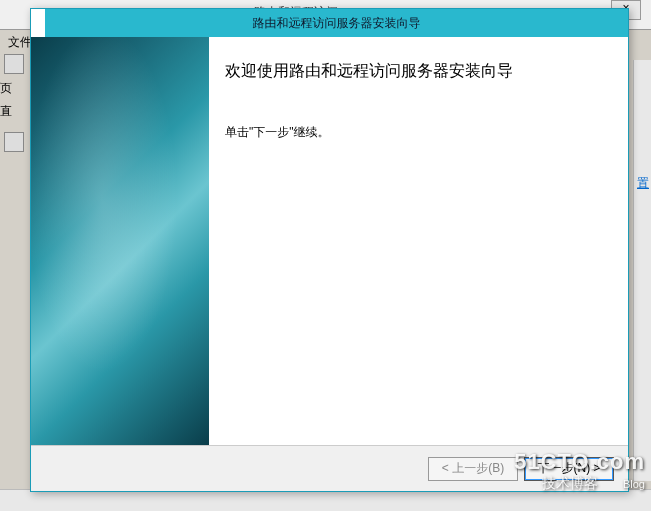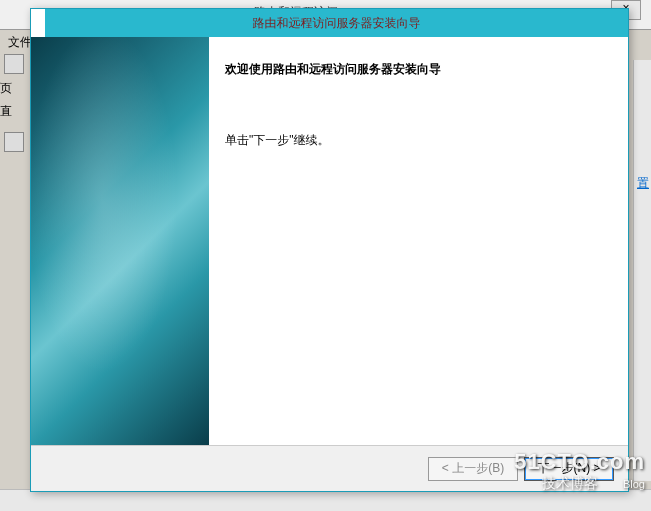--- a/index.html
+++ b/index.html
@@ -88,21 +88,21 @@
       left: 30px;
       width: 599px;
       height: 484px;
       background: #fff;
       border: 1px solid #1a9cb7;
       box-shadow: 2px 2px 8px rgba(0,0,0,0.3);
     }
     .wizard-titlebar {
       height: 28px;
       background: #29b8ce;
-      color: #7f1d1d;
+      color: #0f172a;
       display: flex;
       align-items: center;
       justify-content: center;
       font-size: 12px;
       position: relative;
       margin-left: 14px;
     }
     .wizard-body {
       display: flex;
       height: 408px;
@@ -119,23 +119,23 @@
       position: absolute;
       inset: 0;
       background: radial-gradient(ellipse at 40% 40%, rgba(255,255,255,0.25) 0%, rgba(255,255,255,0) 50%);
     }
     .wizard-content {
       flex: 1;
       padding: 24px 22px 10px 16px;
       color: #000;
     }
     .wizard-heading {
-      font-size: 12px;
-      font-weight: bold;
-      margin-bottom: 52px;
+      font-size: 16px;
+      font-weight: normal;
+      margin-bottom: 40px;
     }
     .wizard-text {
       font-size: 12px;
       line-height: 1.7;
       margin-bottom: 28px;
     }
     .wizard-footer {
       height: 46px;
       border-top: 1px solid #ccc;
       display: flex;

